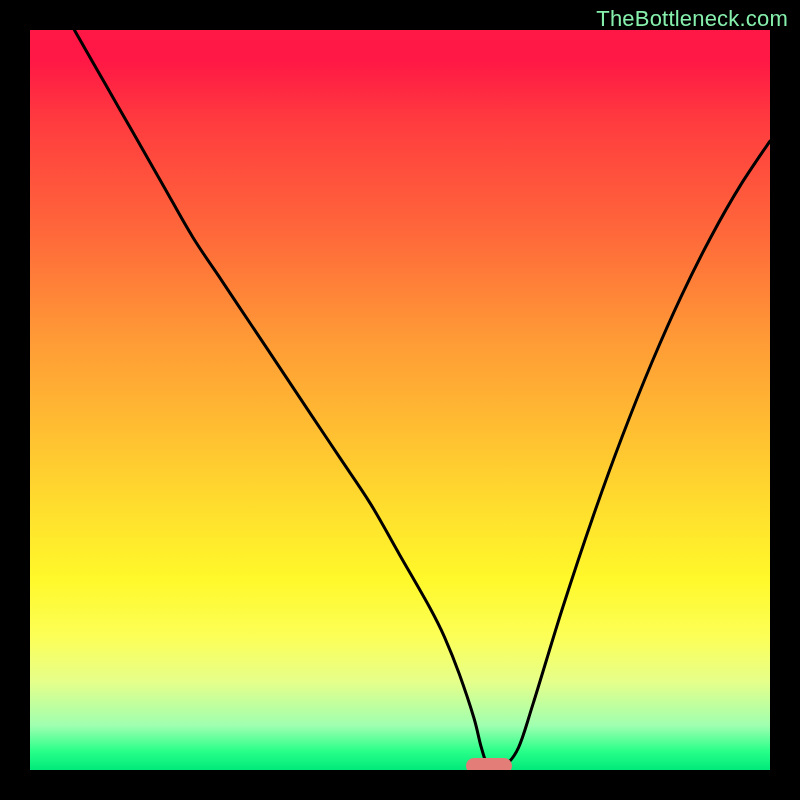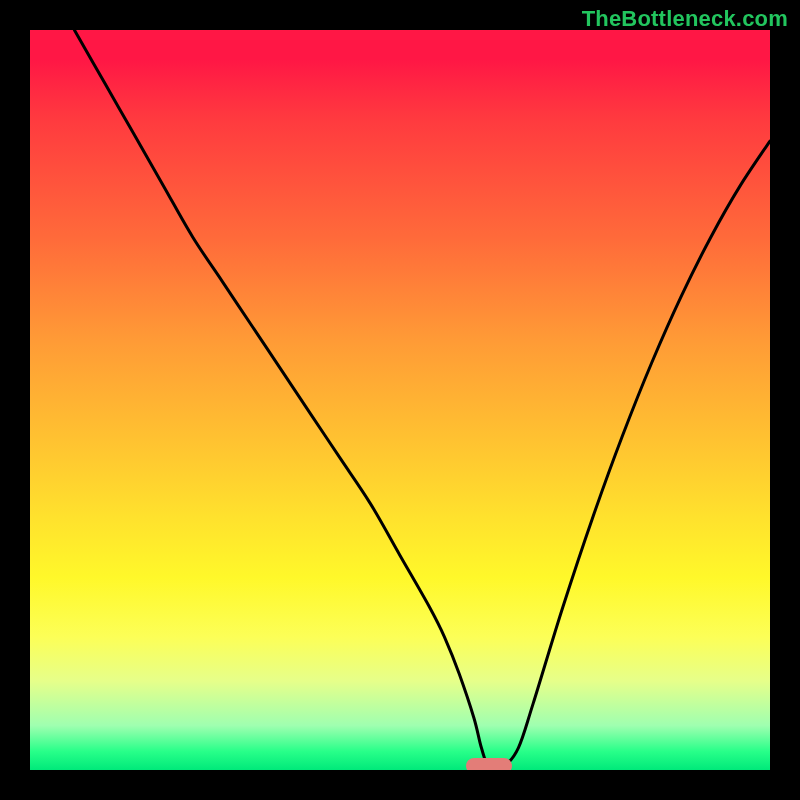--- a/index.html
+++ b/index.html
@@ -14,23 +14,23 @@
   .frame {
     position: relative;
     width: 800px;
     height: 800px;
     background: #000;
   }
   .watermark {
     position: absolute;
     top: 6px;
     right: 12px;
-    color: #22c55e;
+    color: #86efac;
     font-size: 22px;
-    font-weight: 700;
+    font-weight: 400;
     letter-spacing: 0.2px;
     z-index: 20;
   }
   .plot-area {
     position: absolute;
     left: 30px;
     top: 30px;
     width: 740px;
     height: 740px;
     overflow: hidden;

